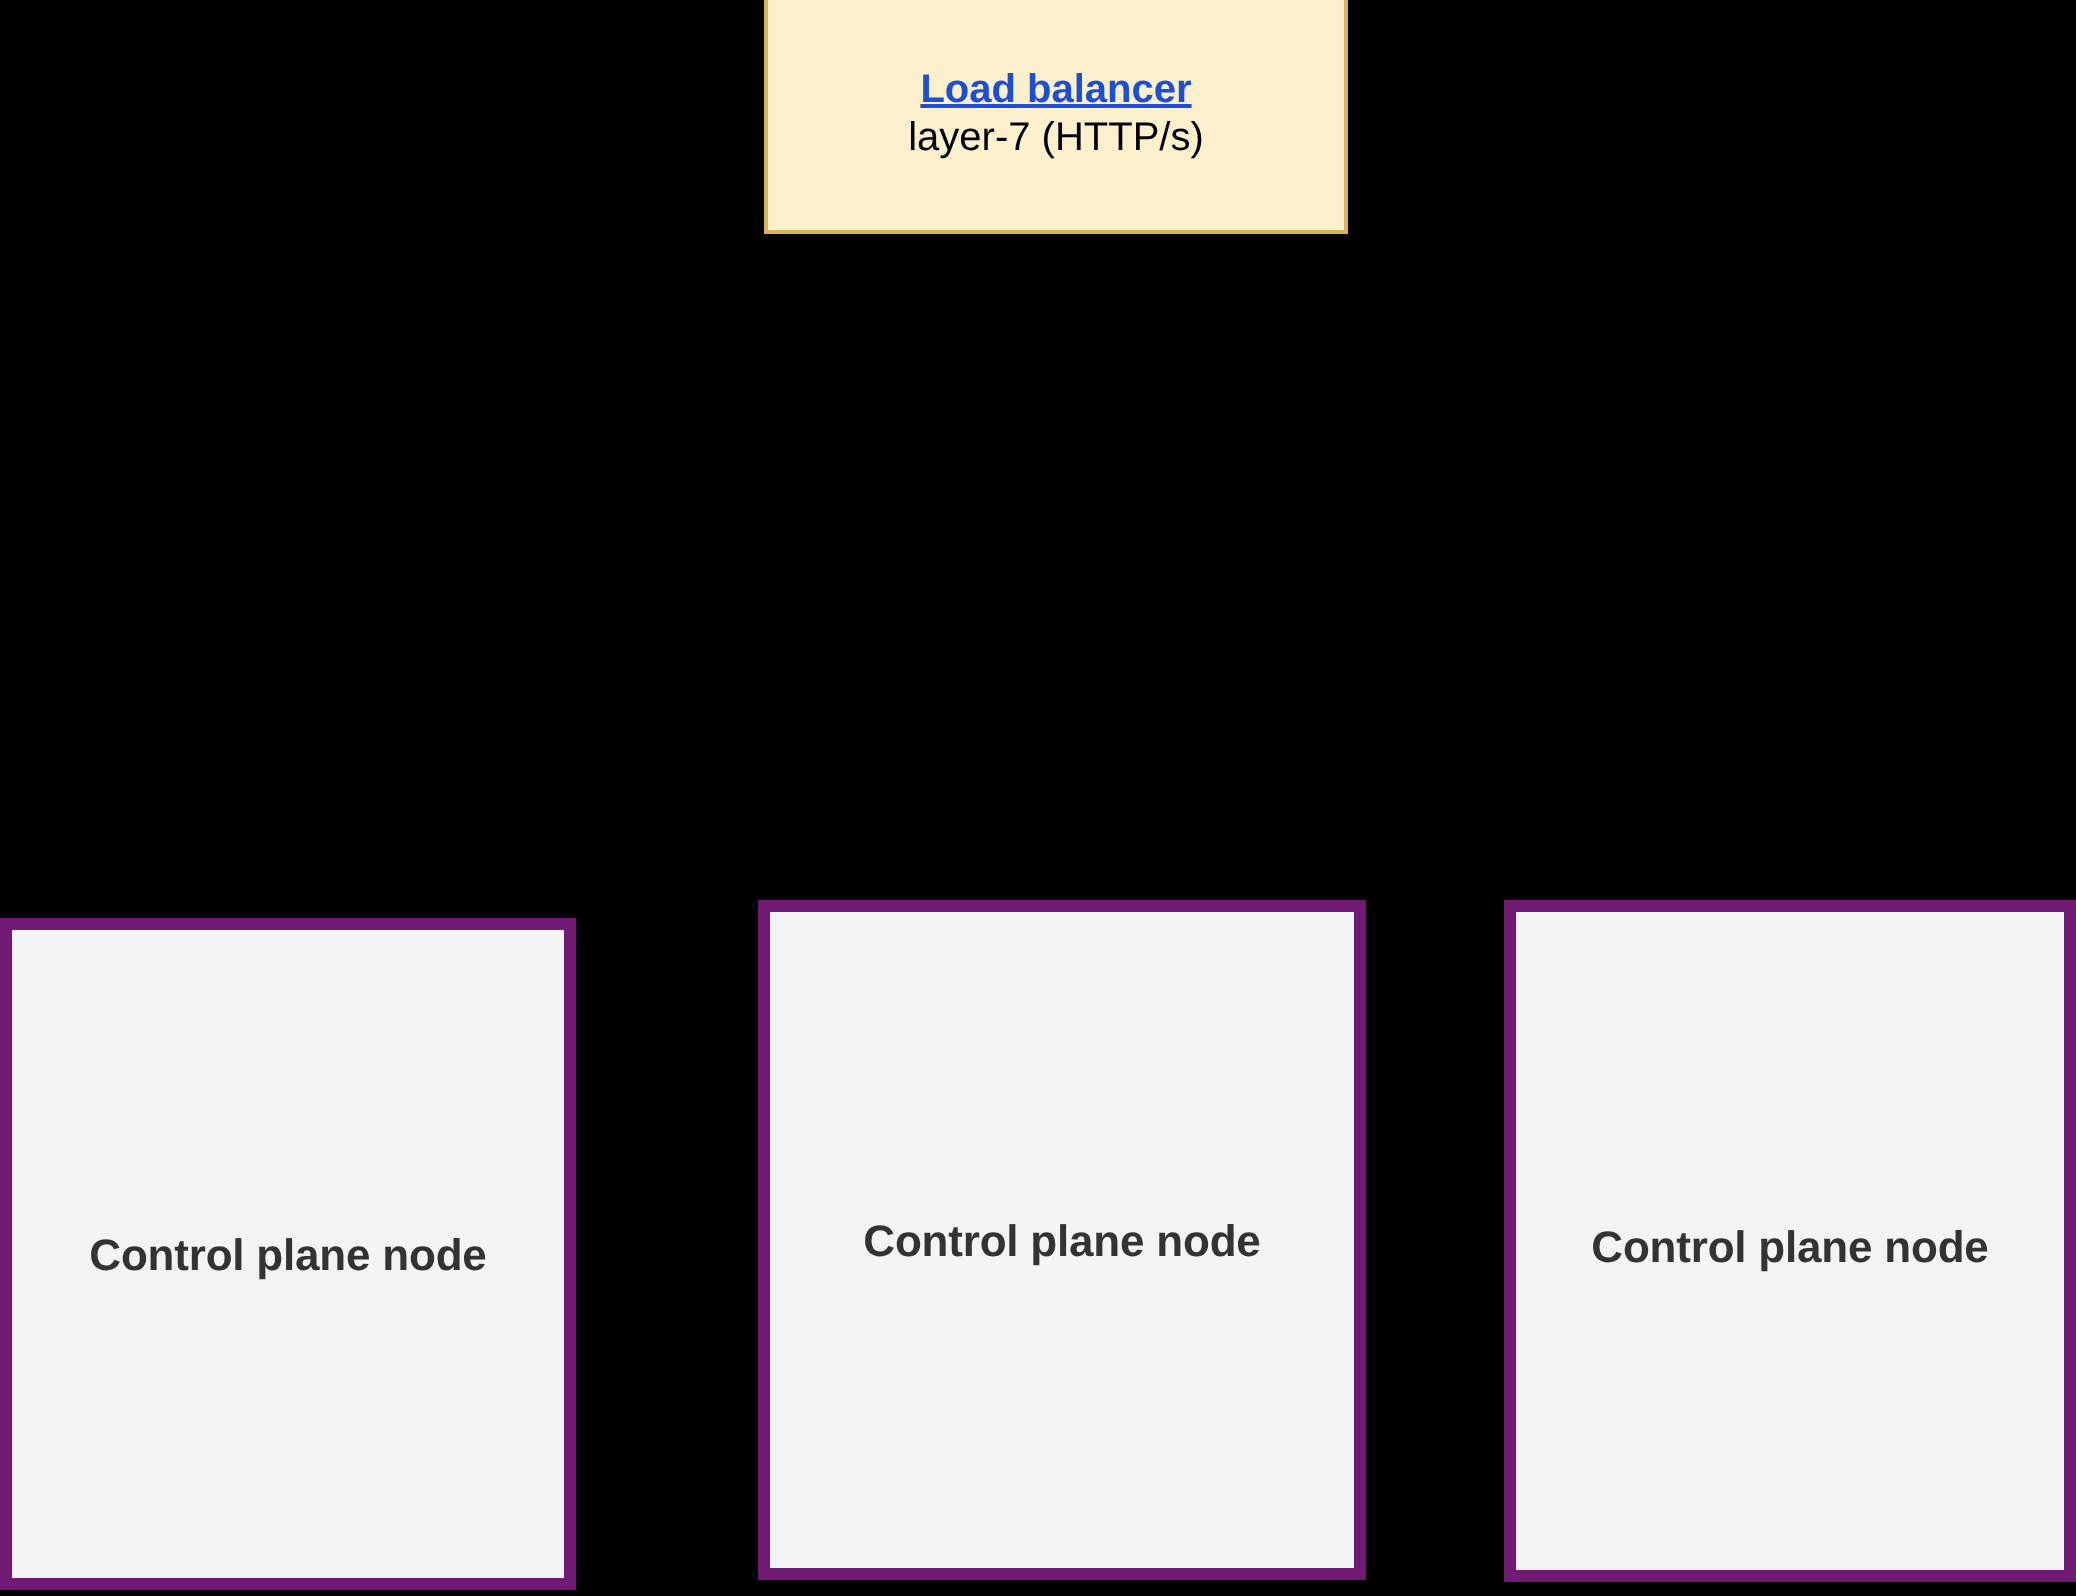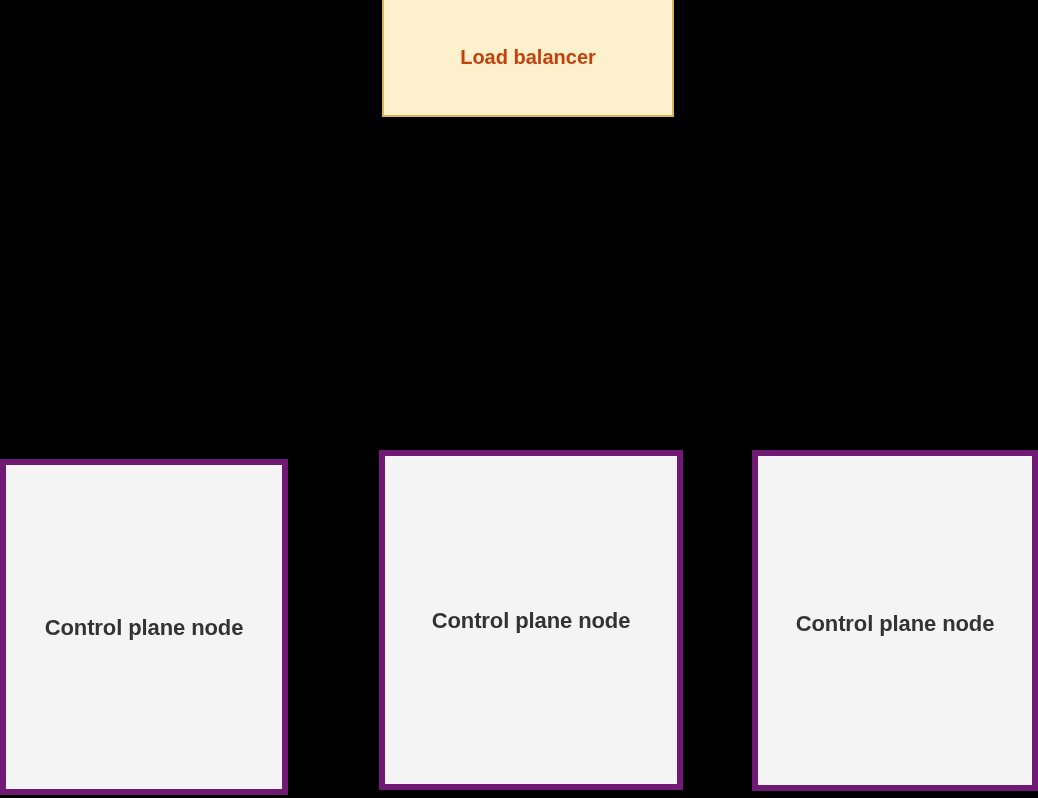--- a/index.html
+++ b/index.html
@@ -34,23 +34,24 @@
     box-sizing: border-box;
     display: flex;
     flex-direction: column;
     align-items: center;
     justify-content: center;
     line-height: 1.18;
   }
   .lb-title {
     font-size: 20px;
     font-weight: bold;
-    color: #c2410c;
+    color: #1d4ed8;
     text-align: center;
     white-space: nowrap;
+    text-decoration: underline;
   }
   .lb-subtitle {
     font-size: 20px;
     font-weight: normal;
     color: #000000;
     text-align: center;
     white-space: nowrap;
   }
 
   
@@ -96,20 +97,21 @@
   }
   #cp-node-3 .cp-label { transform: translateY(3px); }
 </style>
 </head>
 <body>
 
 <div id="canvas">
 
   <div class="lb-node">
     <div class="lb-title">Load balancer</div>
+    <div class="lb-subtitle">layer-7 (HTTP/s)</div>
   </div>
 
   <div class="cp-node" id="cp-node-1">
     <div class="cp-label">Control plane node</div>
   </div>
 
   <div class="cp-node" id="cp-node-2">
     <div class="cp-label">Control plane node</div>
   </div>
 

